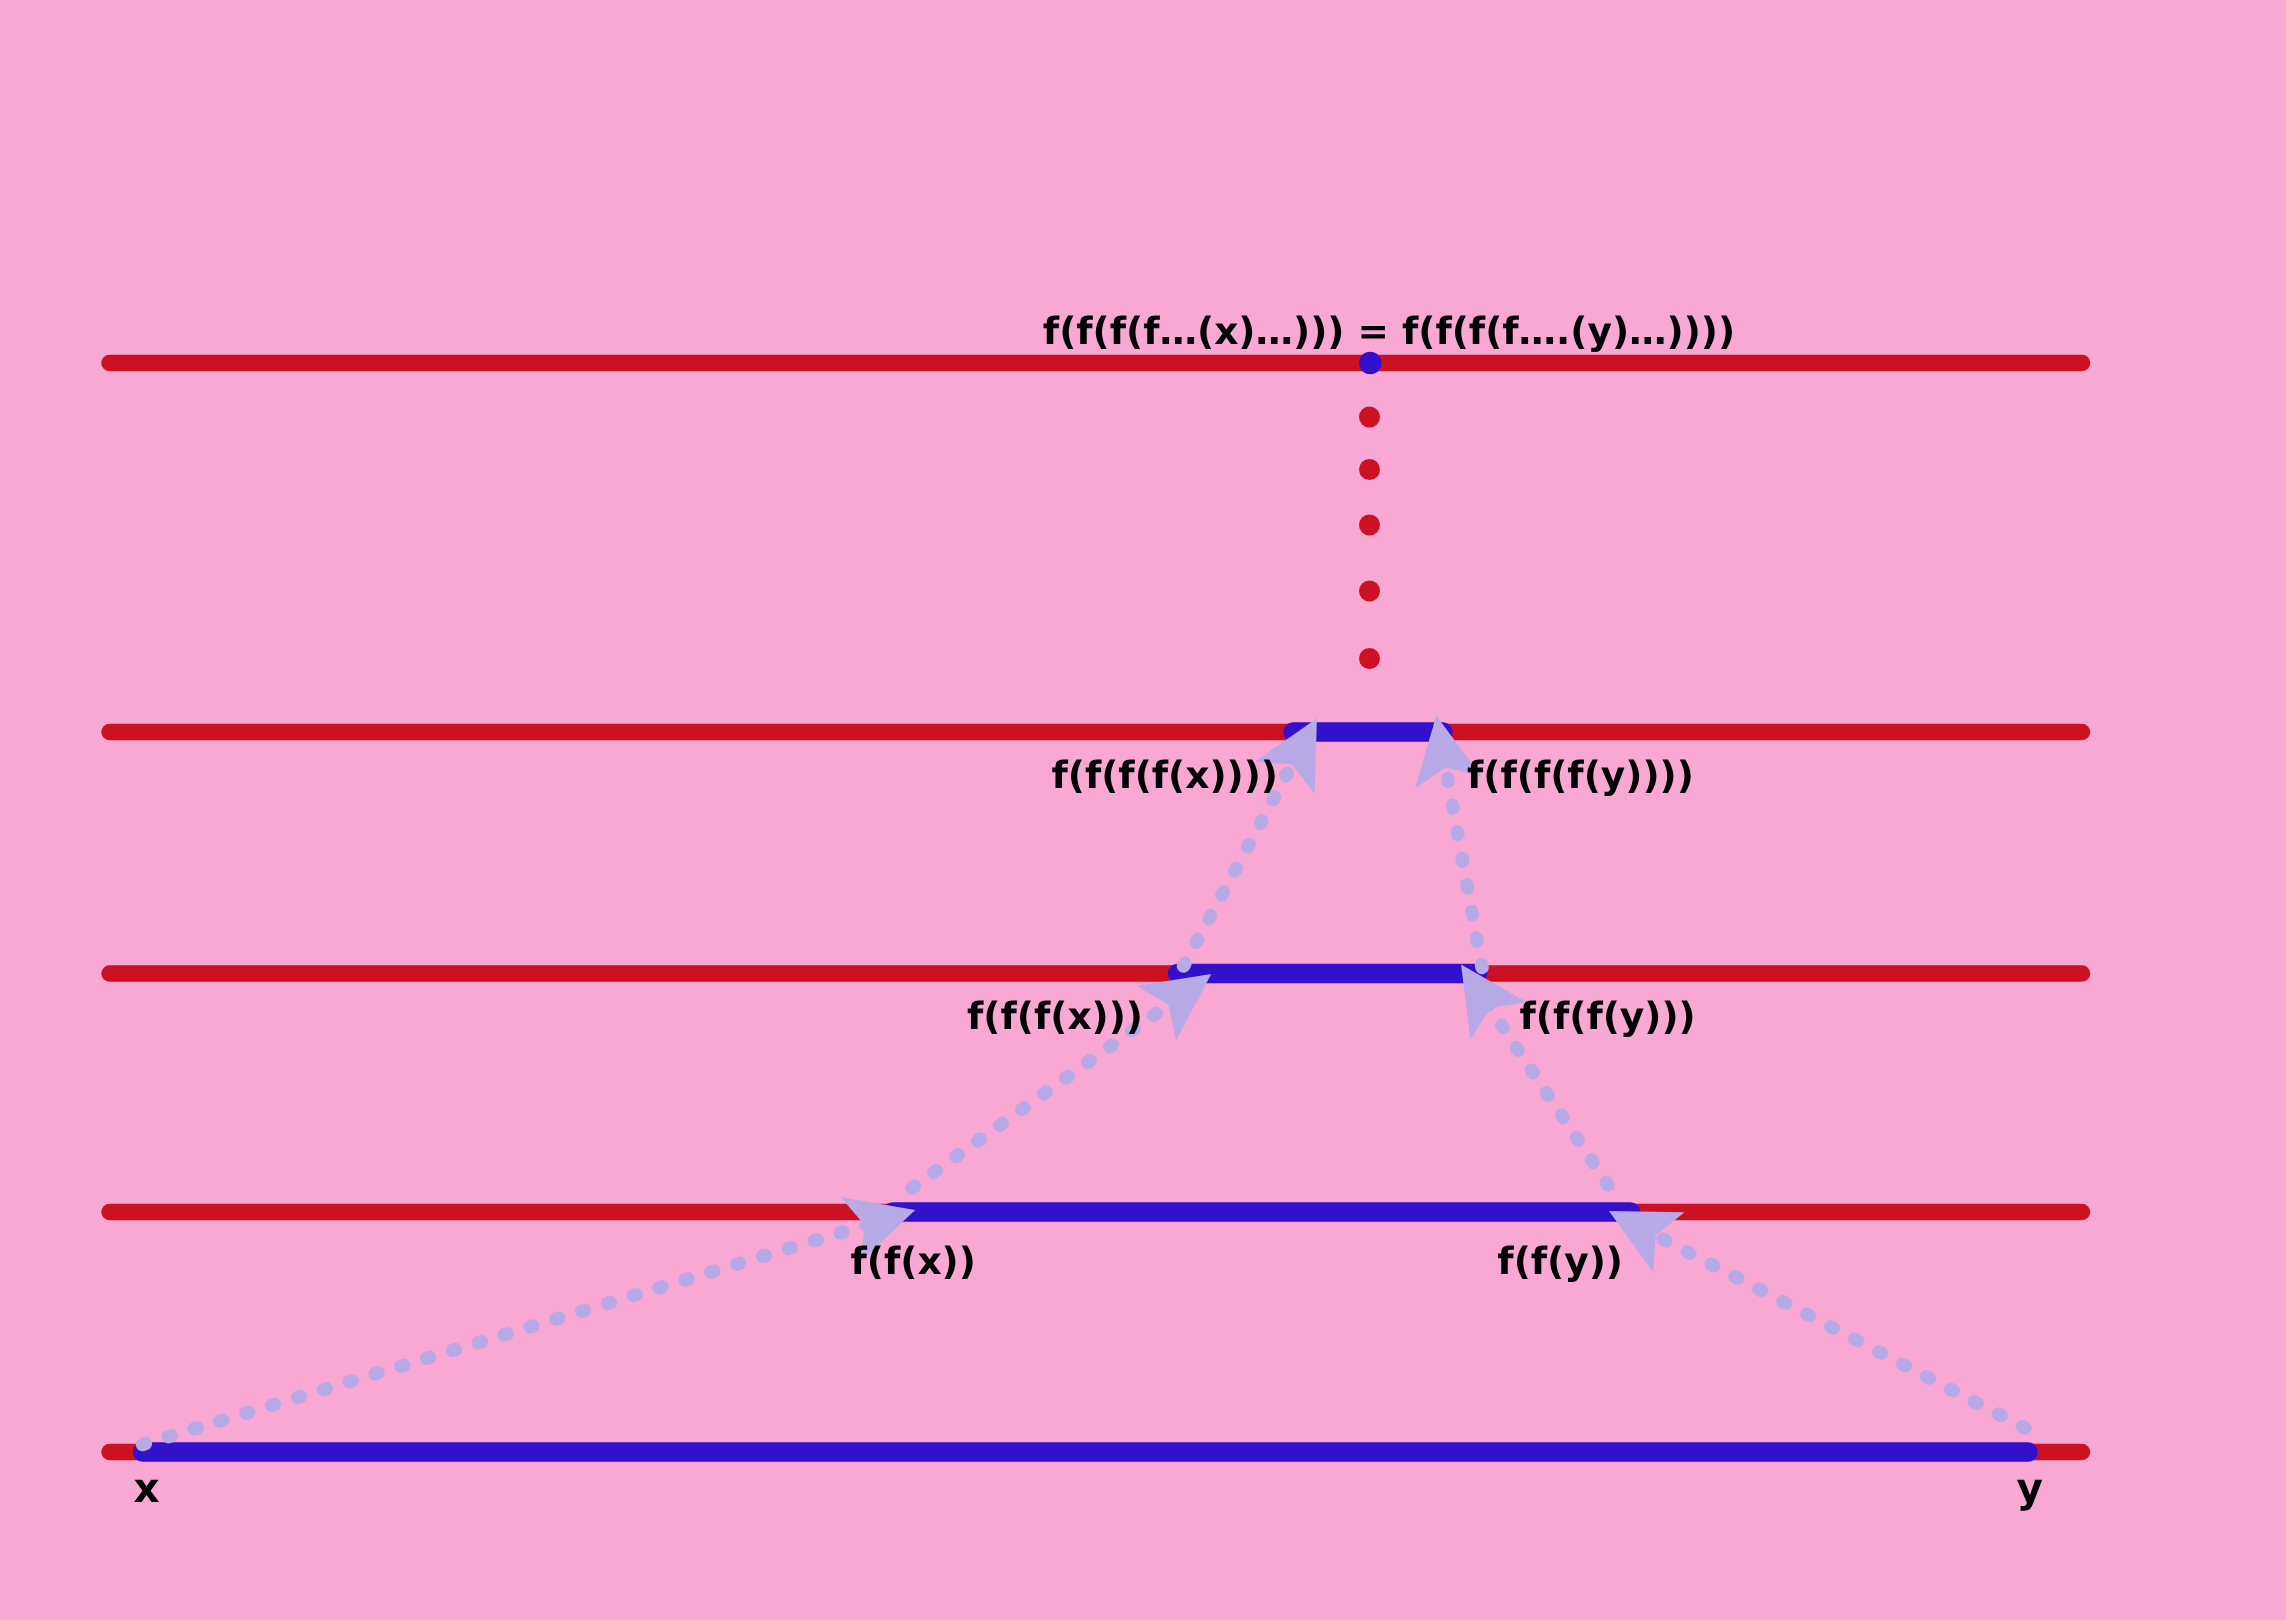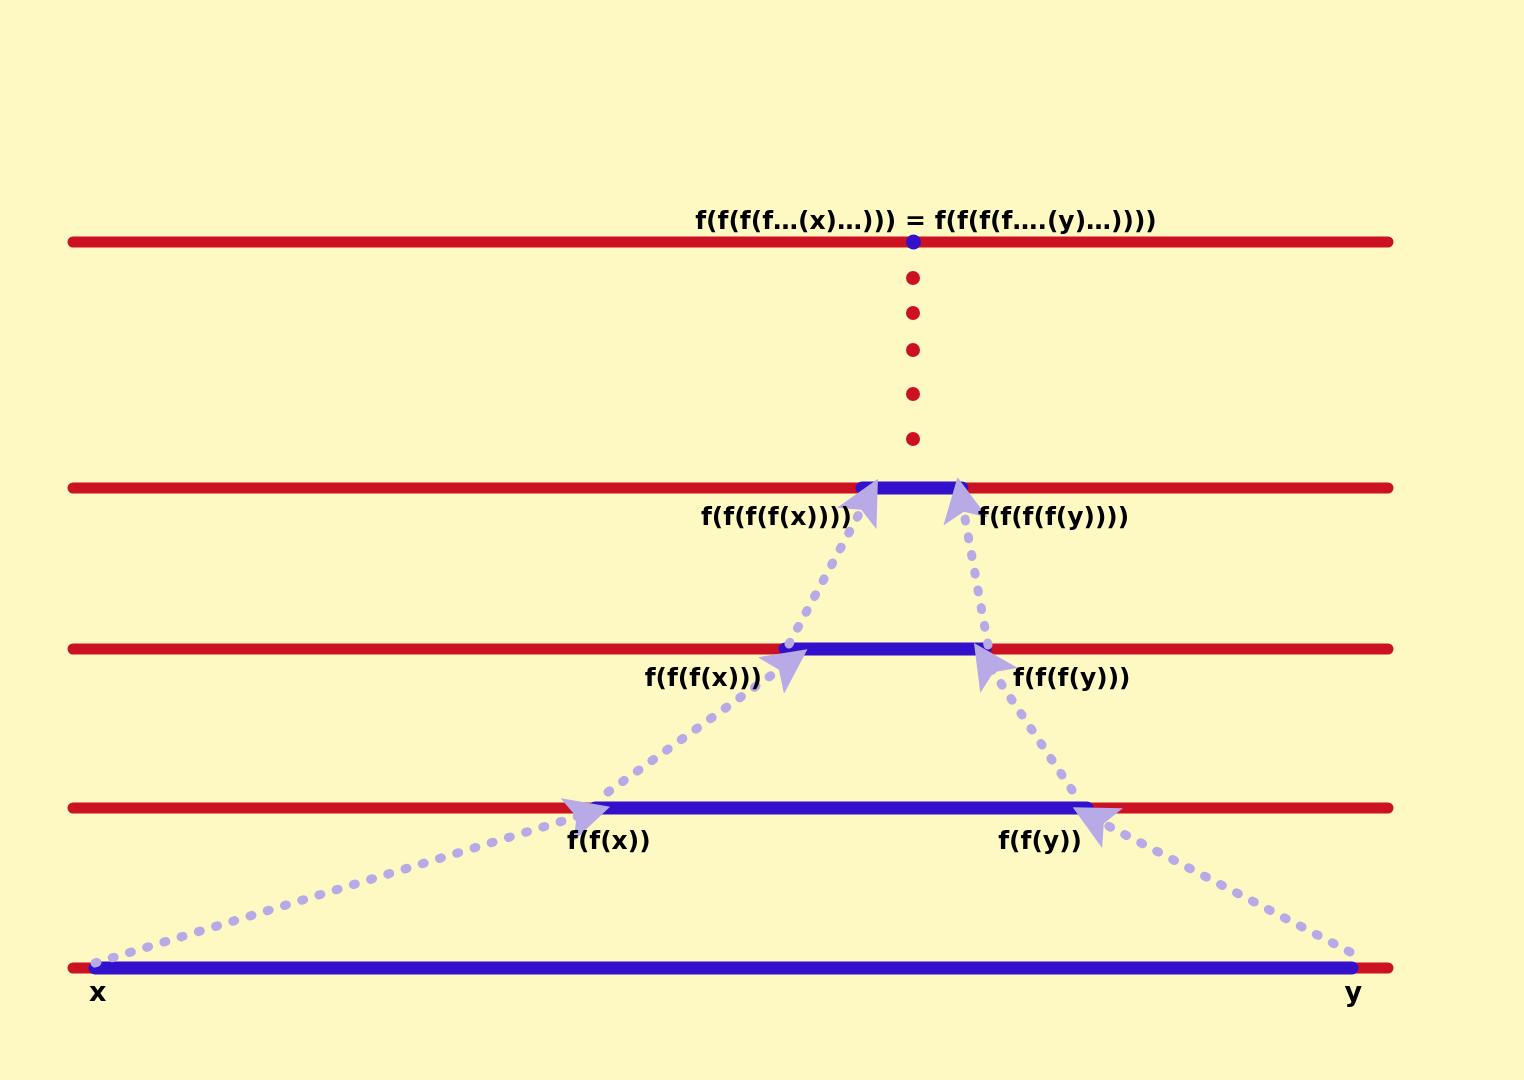--- a/index.html
+++ b/index.html
@@ -10,21 +10,21 @@
   body {
     width: 1524px;
     height: 1080px;
     font-family: "DejaVu Sans", sans-serif;
     overflow: hidden;
   }
   #canvas-root {
     position: relative;
     width: 1524px;
     height: 1080px;
-    background: #fef9c3;
+    background: #f9a8d4;
   }
   #diagram-svg {
     position: absolute;
     top: 0;
     left: 0;
     width: 1524px;
     height: 1080px;
   }
   .label-text {
     font-family: "DejaVu Sans", sans-serif;

